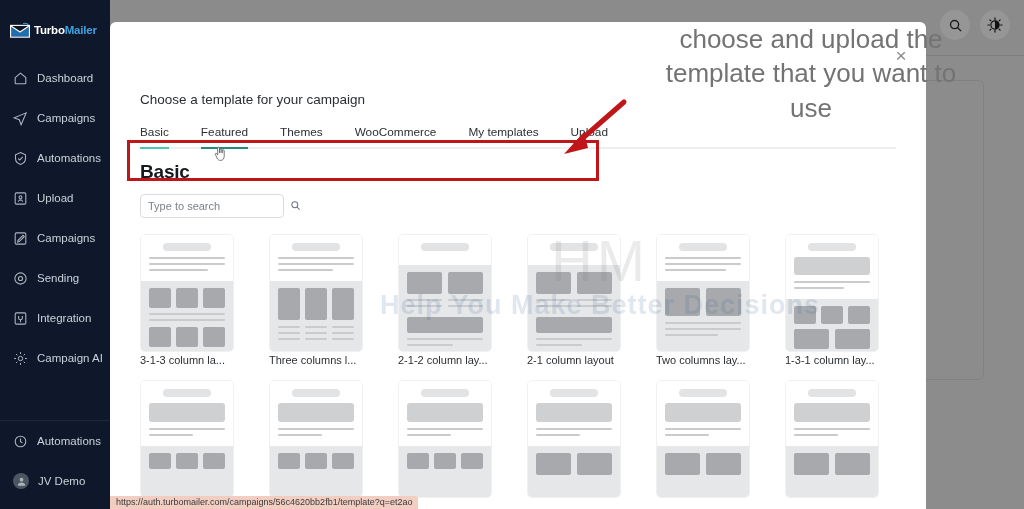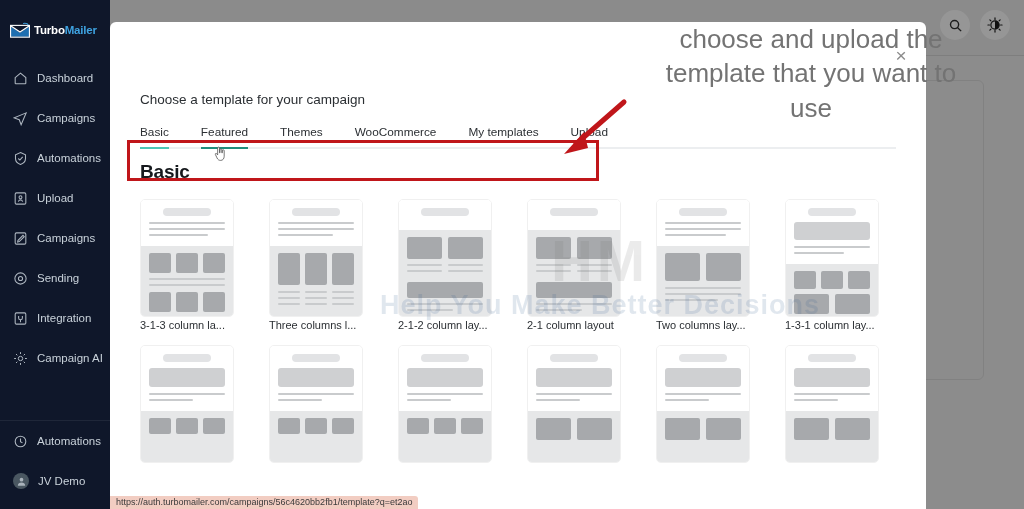--- a/index.html
+++ b/index.html
@@ -163,21 +163,21 @@
     width: 470px; height: 100px;
     opacity: 0.14; pointer-events: none; z-index: 2;
   }
   .wm-txt {
     position: absolute; left: 0; bottom: 6px; width: 100%;
     text-align: center; font-size: 27px; font-weight: 700;
     color: #2f5a8f; letter-spacing: 1px;
   }
   .wm-logo {
     position: absolute; left: 50%; top: 0; transform: translateX(-50%);
-    font-size: 58px; font-weight: 700; color: #737373; letter-spacing: 4px;
+    font-size: 58px; font-weight: 400; color: #737373; letter-spacing: 4px;
   }
 
   
   .ann-text {
     position: absolute; left: 661px; top: 22px; z-index: 80;
     color: #737373; font-size: 26px; line-height: 1.32;
     font-family: "Liberation Sans", sans-serif;
     text-align: center; width: 300px; pointer-events: none;
   }
   .ann-box {
@@ -357,20 +357,29 @@
       <div class="tab act-dark">Featured</div>
       <div class="tab">Themes</div>
       <div class="tab">WooCommerce</div>
       <div class="tab">My templates</div>
       <div class="tab">Upload</div>
     </div>
 
     <div class="tpl-body">
       <div class="tpl-h2">Basic</div>
 
+      <div class="searchbox">
+        <input type="text" placeholder="Type to search" style="">
+        <span>
+          <svg width="11" height="11" viewBox="0 0 24 24" fill="none" stroke="#6f767d" stroke-width="2.2">
+              <circle cx="10.5" cy="10.5" r="6.5"></circle>
+              <line x1="15.5" y1="15.5" x2="21" y2="21"></line>
+            </svg>
+        </span>
+      </div>
 
       <div class="watermark">
         <div class="wm-logo">HM</div>
         <div class="wm-txt">Help You Make Better Decisions</div>
       </div>
 
       <div class="grid">
 
         <div class="card">
           <div class="thumb">

